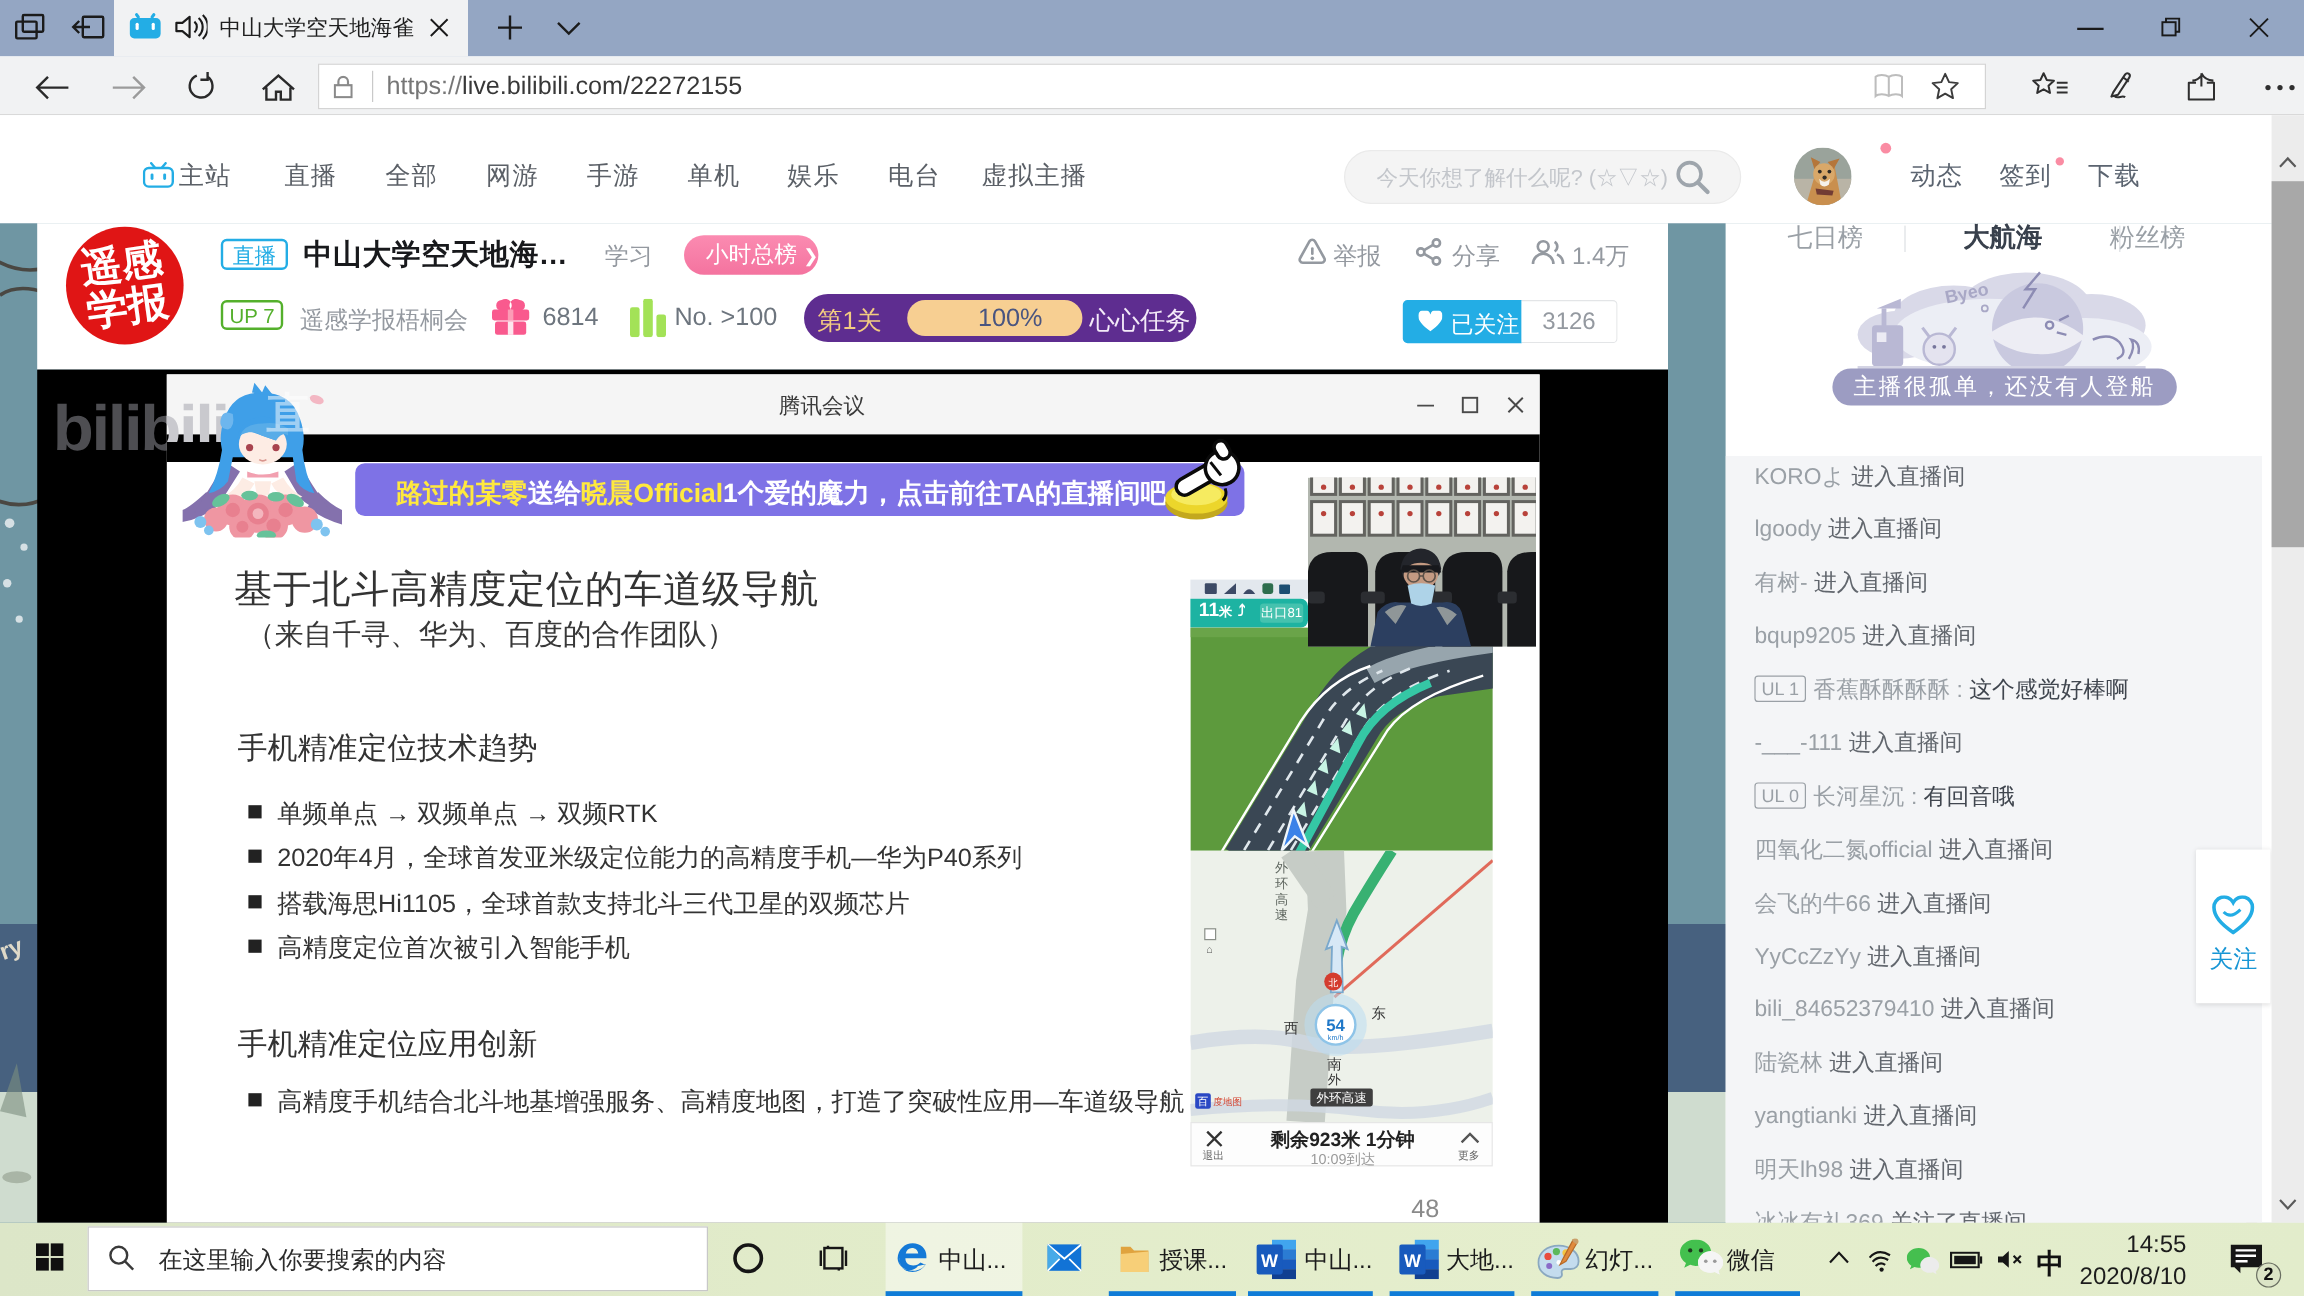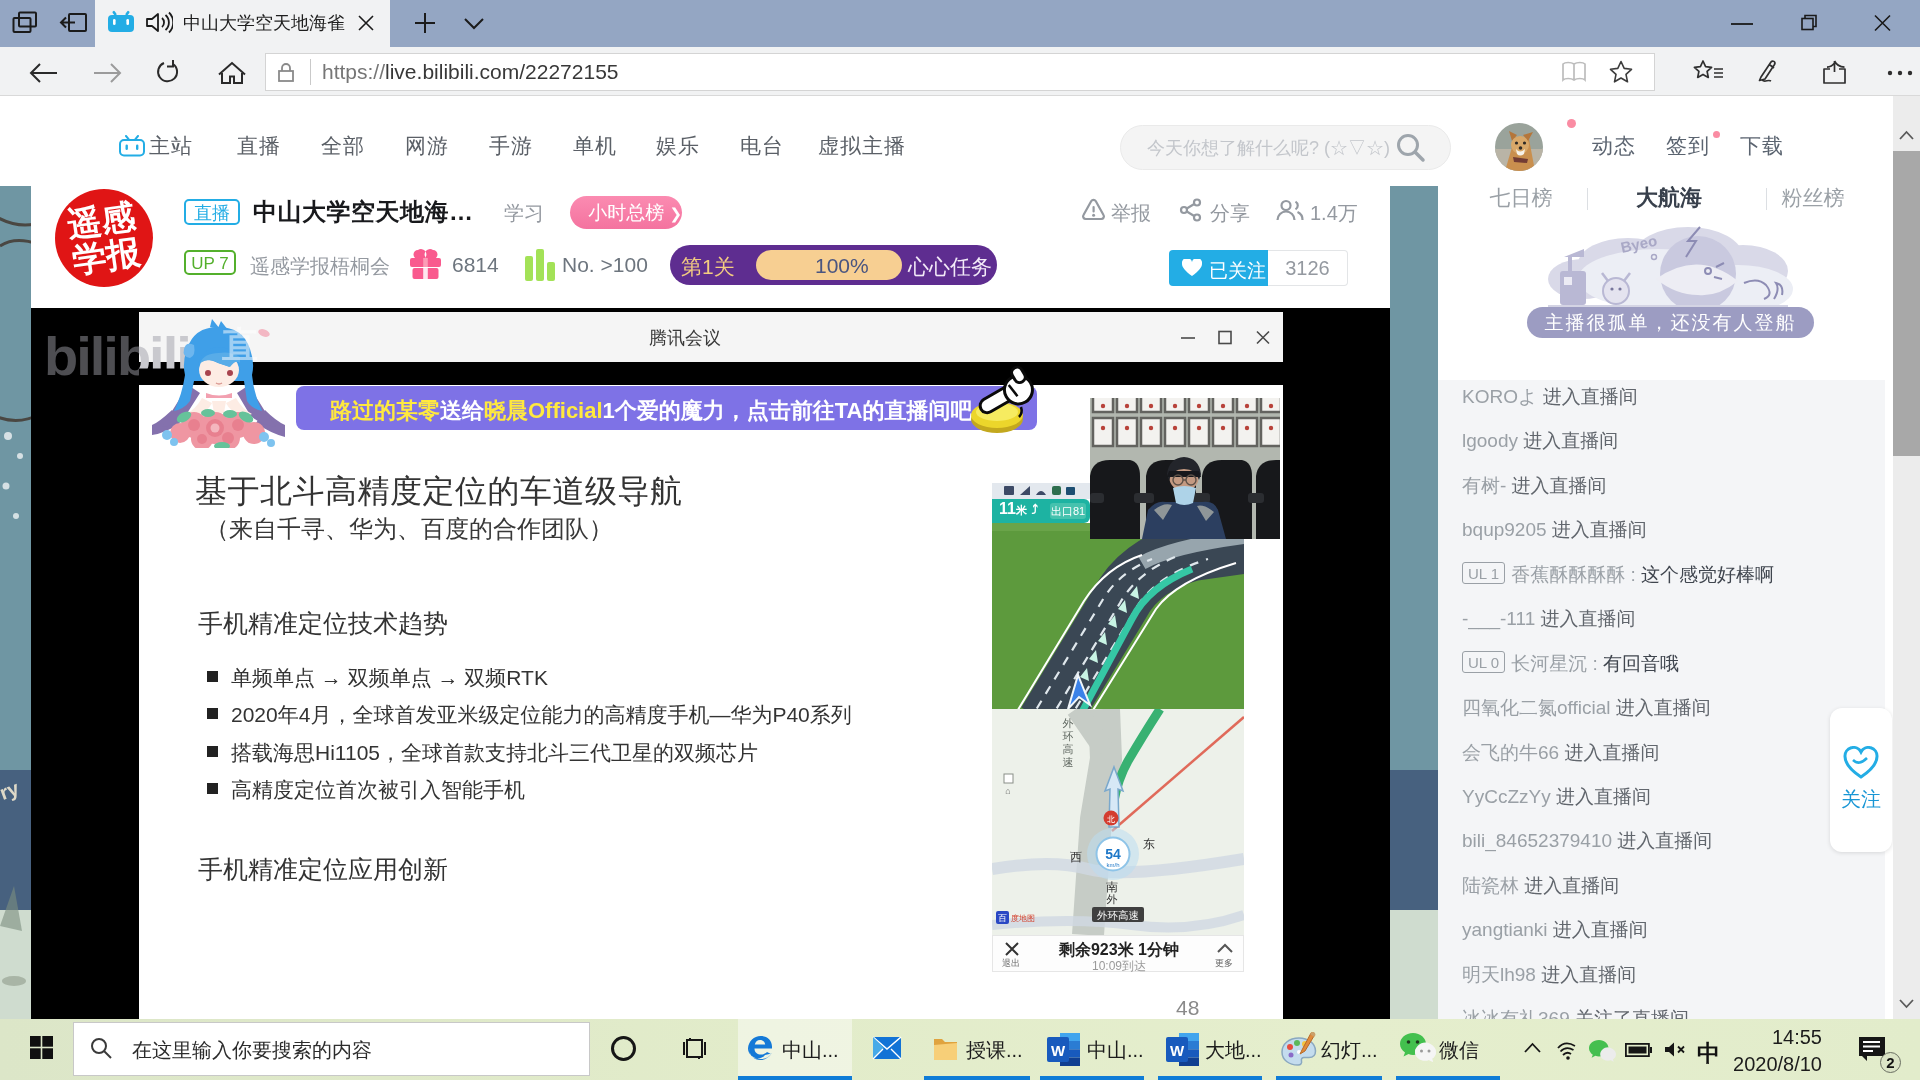--- a/index.html
+++ b/index.html
@@ -288,20 +288,21 @@
       </svg>
       <div class="abs" style="left:0;top:50px;width:1144px;height:23px;background:#000"></div>
       <div class="abs" style="left:56px;top:158px;font-size:32px;color:#333;letter-spacing:0.5px">基于北斗高精度定位的车道级导航</div>
       <div class="abs" style="left:66px;top:201px;font-size:24px;color:#383838">（来自千寻、华为、百度的合作团队）</div>
       <div class="abs" style="left:59px;top:295px;font-size:25px;color:#333">手机精准定位技术趋势</div>
       <div class="abs slideb" style="left:68px;top:352px"><span class="sq"></span>单频单点 → 双频单点 → 双频RTK</div>
       <div class="abs slideb" style="left:68px;top:389px"><span class="sq"></span>2020年4月，全球首发亚米级定位能力的高精度手机—华为P40系列</div>
       <div class="abs slideb" style="left:68px;top:427px"><span class="sq"></span>搭载海思Hi1105，全球首款支持北斗三代卫星的双频芯片</div>
       <div class="abs slideb" style="left:68px;top:464px"><span class="sq"></span>高精度定位首次被引入智能手机</div>
       <div class="abs" style="left:59px;top:541px;font-size:25px;color:#333">手机精准定位应用创新</div>
+      <div class="abs slideb" style="left:68px;top:592px"><span class="sq"></span>高精度手机结合北斗地基增强服务、高精度地图，打造了突破性应用—车道级导航</div>
       <div class="abs" style="left:1037px;top:684px;font-size:21px;color:#8a8a8a">48</div>
 
       <div class="abs" style="left:853px;top:171px;width:252px;height:16px;background:#e3e8ee"></div>
       <svg class="abs" style="left:853px;top:173px" width="90" height="12" viewBox="0 0 90 12">
         <g fill="#3d4a66">
             <rect x="12" y="1" width="10" height="9" rx="1"></rect>
             <path d="M28 10 L38 10 L38 1 Z"></path>
             <path d="M44 10 Q49 2 54 10 Z"></path>
             <rect x="60" y="1" width="9" height="9" rx="2" fill="#2e6e4e"></rect>
             <rect x="74" y="2" width="9" height="8" rx="1" fill="#1c4e72"></rect>
@@ -509,21 +510,21 @@
           <circle cx="119" cy="128" r="4"></circle>
         </g>
       <text x="70" y="42" font-size="36" fill="#ffffff" opacity="0.5" font-weight="bold">直</text>
       <ellipse cx="112" cy="18" rx="6" ry="3.5" fill="#f3b7c3" transform="rotate(20 112 18)"></ellipse>
     </svg>
   </div>
 
   <div class="abs" id="sidebar">
     <div class="abs" style="left:28px;top:-2px;width:110px;text-align:center;font-size:21px;color:#9aa0a6">七日榜</div>
     <div class="abs" style="left:176px;top:-3px;width:110px;text-align:center;font-size:22px;color:#38404c;font-weight:bold">大航海</div>
-    <div class="abs" style="left:320px;top:-2px;width:110px;text-align:center;font-size:21px;color:#9aa0a6">粉丝榜</div>
+    <div class="abs" style="left:320px;top:-2px;width:110px;text-align:left;font-size:21px;color:#9aa0a6">粉丝榜</div>
     <div class="abs" style="left:149px;top:2px;width:1px;height:22px;background:#dcdfe3"></div>
     <div class="abs" style="left:328px;top:2px;width:1px;height:22px;background:#dcdfe3"></div>
     <svg class="abs" style="left:100px;top:33px" width="260" height="120" viewBox="0 0 260 120">
       <g fill="#d9d9e8">
         <ellipse cx="90" cy="45" rx="50" ry="26"></ellipse>
           <ellipse cx="150" cy="38" rx="55" ry="30"></ellipse>
           <ellipse cx="205" cy="52" rx="45" ry="26"></ellipse>
           <ellipse cx="45" cy="60" rx="35" ry="20"></ellipse>
       </g>
       <g fill="#eceef5">
@@ -566,21 +567,21 @@
       <div class="msg" style="top:360px"><span class="u">会飞的牛66</span> 进入直播间</div>
       <div class="msg" style="top:404px"><span class="u">YyCcZzYy</span> 进入直播间</div>
       <div class="msg" style="top:448px"><span class="u">bili_84652379410</span> 进入直播间</div>
       <div class="msg" style="top:493px"><span class="u">陆瓷林</span> 进入直播间</div>
       <div class="msg" style="top:537px"><span class="u">yangtianki</span> 进入直播间</div>
       <div class="msg" style="top:582px"><span class="u">明天lh98</span> 进入直播间</div>
       <div class="msg" style="top:626px"><span class="u">冰冰有礼369</span> 关注了直播间</div>
     </div>
   </div>
 
-  <div class="abs" style="left:1830px;top:708px;width:62px;height:144px;background:#fff;border-radius:12px;box-shadow:0 1px 4px rgba(0,0,0,0.12)">
+  <div class="abs" style="left:1830px;top:708px;width:62px;height:128px;background:#fff;border-radius:1px;box-shadow:0 1px 4px rgba(0,0,0,0.12)">
     <svg class="abs" style="left:13px;top:38px" width="36" height="34" viewBox="0 0 36 34">
       <path d="M18 31 C6 23 2 16 2 10.5 A8.5 8.5 0 0 1 18 6 A8.5 8.5 0 0 1 34 10.5 C34 16 30 23 18 31 Z" fill="none" stroke="#23ade5" stroke-width="3"></path>
       <path d="M10 14 Q16 20 24 12" fill="none" stroke="#23ade5" stroke-width="2.5"></path>
     </svg>
     <div class="abs" style="left:0;top:78px;width:62px;text-align:center;font-size:20px;color:#1896d5">关注</div>
   </div>
 
   <div class="abs" id="sbar">
     <svg class="abs" style="left:6px;top:34px" width="15" height="10" viewBox="0 0 15 10">
         <path d="M1 9 L7.5 2 L14 9" fill="none" stroke="#5a5a5a" stroke-width="1.8"></path>

